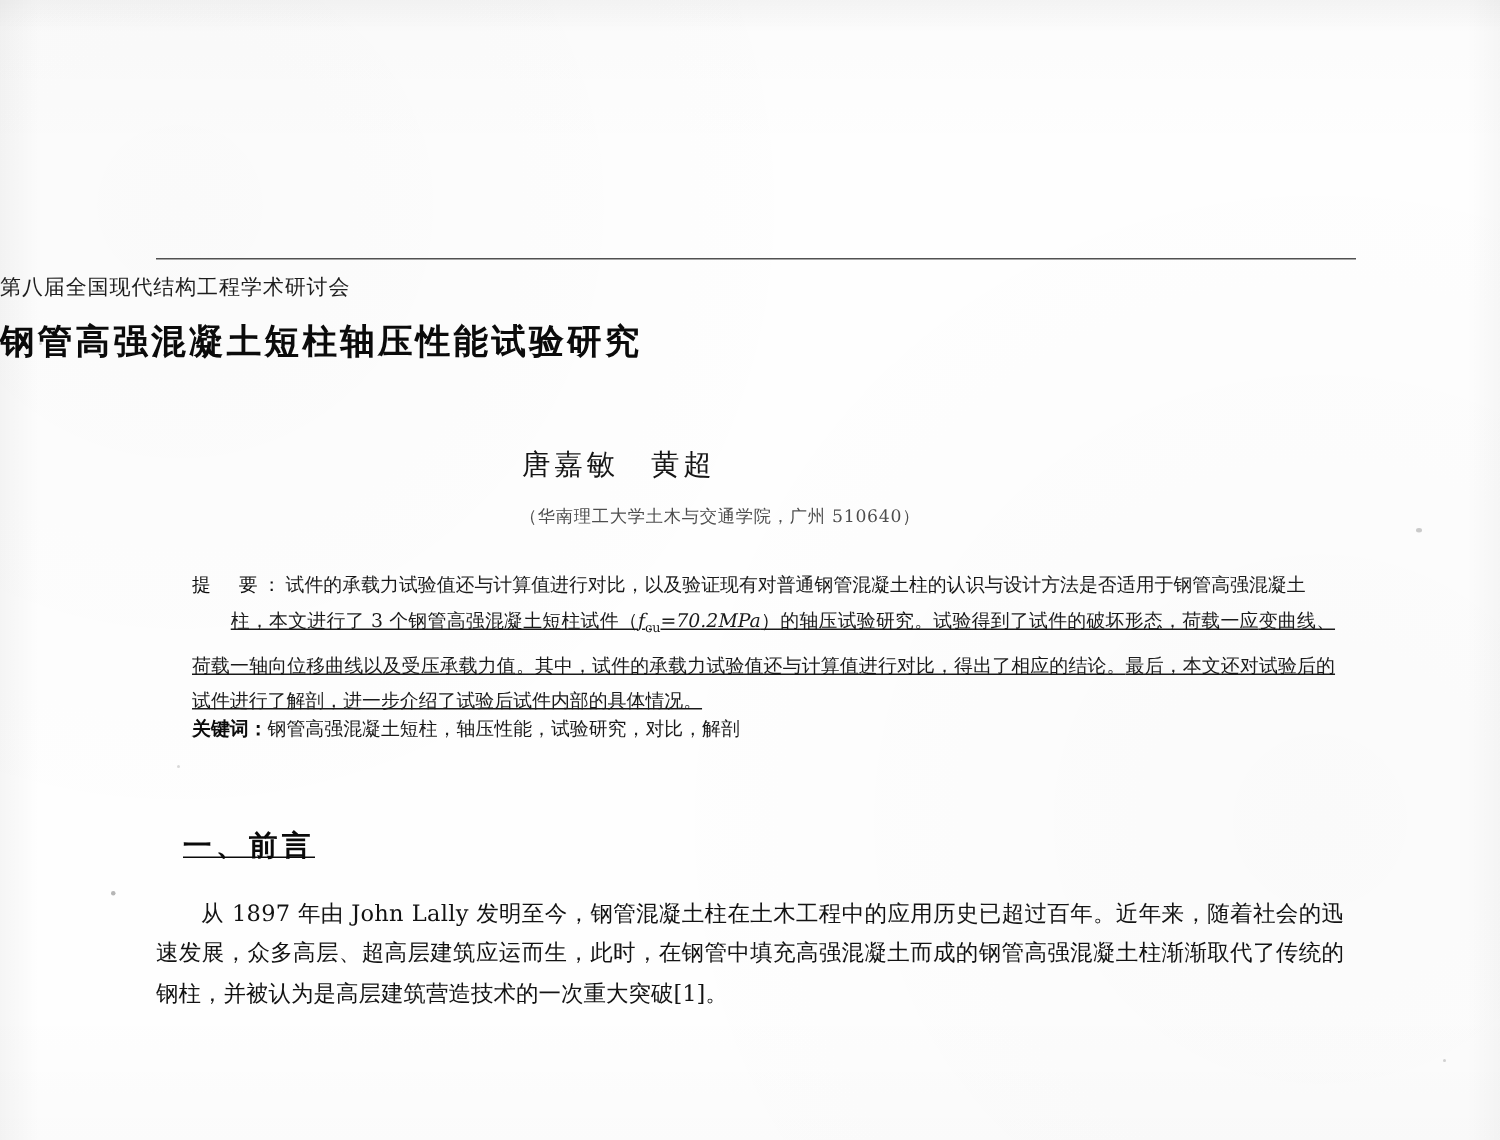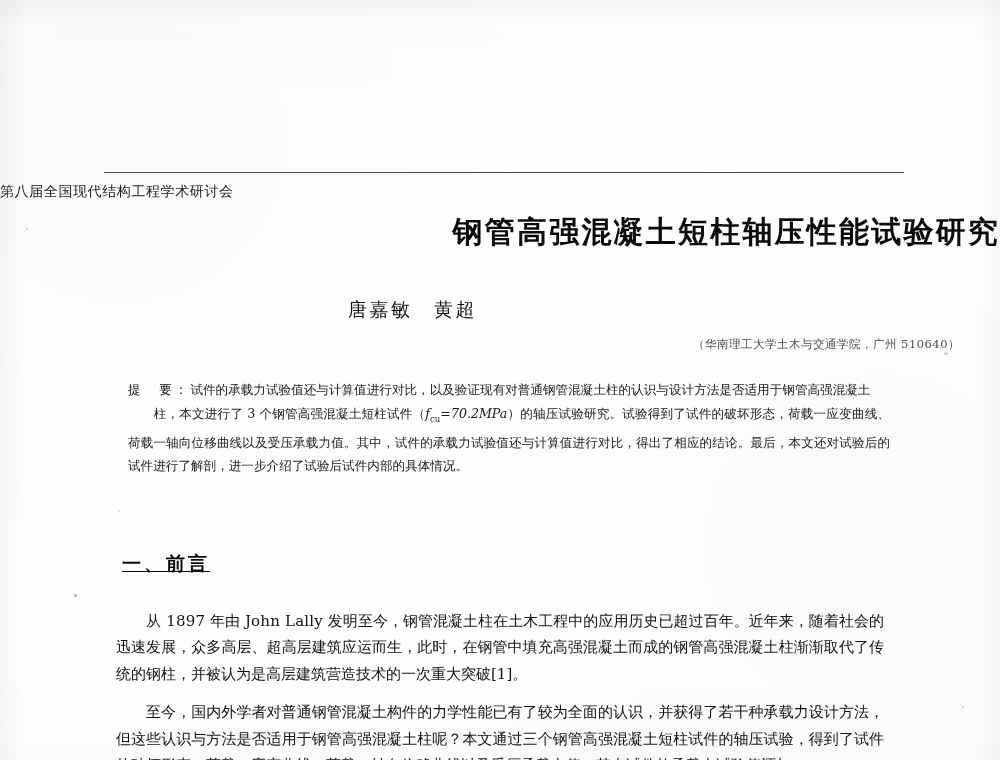--- a/index.html
+++ b/index.html
@@ -59,24 +59,24 @@
     background: #2b2b2b;
     opacity: 0.82;
   }
 
   
   .title {
     position: absolute;
     left: 0;
     top: 212px;
     width: 1000px;
-    text-align: right;
+    text-align: left;
     font-family: "DejaVu Sans", "Liberation Sans", sans-serif;
     font-weight: bold;
-    font-size: 30px;
+    font-size: 23px;
     letter-spacing: 2.2px;
     color: #0b0b0b;
     filter: blur(0.14px);
   }
   .authors {
     position: absolute;
     left: 0;
     top: 297px;
     width: 825px;
     text-align: center;
@@ -84,21 +84,21 @@
     font-size: 19px;
     letter-spacing: 2.5px;
     color: #151515;
     filter: blur(0.2px);
   }
   .affil {
     position: absolute;
     left: 0;
     top: 337px;
     width: 960px;
-    text-align: right;
+    text-align: center;
     font-size: 11.5px;
     letter-spacing: 0.5px;
     color: #3a3a3a;
     filter: blur(0.42px);
     opacity: 0.9;
   }
 
   
   .abstract {
     position: absolute;
@@ -114,21 +114,21 @@
     font-family: "DejaVu Sans", "Liberation Sans", sans-serif;
     font-weight: normal;
     letter-spacing: 3px;
     color: #0c0c0c;
   }
   .abstract p {
     margin: 0;
     text-align: justify;
     text-justify: inter-ideograph;
   }
-  .abstract .indent { text-indent: 2.05em; }
+  .abstract .indent { text-indent: 2.05em; text-decoration: underline; }
   .kw {
     position: absolute;
     left: 128px;
     top: 474px;
     width: 762px;
     font-size: 12.6px;
     line-height: 23.6px;
     color: #1a1a1a;
     filter: blur(0.28px);
   }
@@ -165,21 +165,21 @@
     position: absolute;
     left: 104px;
     top: 596px;
     width: 792px;
     font-size: 15px;
     line-height: 26.4px;
     color: #131313;
     filter: blur(0.22px);
   }
   .body p {
-    margin: 12px;
+    margin: 0;
     text-indent: 2em;
     text-align: justify;
     text-justify: inter-ideograph;
   }
   .lat {
     font-family: "DejaVu Serif", "Liberation Serif", serif;
     letter-spacing: 0.2px;
   }
 
   
@@ -222,26 +222,28 @@
 
     <div class="title">钢管高强混凝土短柱轴压性能试验研究</div>
     <div class="authors">唐嘉敏　黄超</div>
     <div class="affil">（华南理工大学土木与交通学院，广州 510640）</div>
 
     <div class="abstract">
       <p><span class="lbl">提　要：</span><span>试件的承载力试验值还与计算值进行对比，以及验证现有对普通钢管混凝土柱的认识与设计方法是否适用于钢管高强混凝土</span></p>
       <p class="indent"><span>柱，本文进行了 3 个钢管高强混凝土短柱试件（</span><span class="formula"><span>f</span><sub>cu</sub><span>=70.2MPa</span></span><span>）的轴压试验研究。试验得到了试件的破坏形态，荷载一应</span><span>变曲线、荷载一轴向位移曲线以及受压承载力值。其中，试件的承载力试验值还与计算值进行对比，得出了相应的结论。</span><span>最后，本文还对试验后的试件进行了解剖，进一步介绍了试验后试件内部的具体情况。</span></p>
     </div>
 
+    <div class="kw">
+      <span class="lbl">关键词：</span><span>钢管高强混凝土短柱，轴压性能，试验研究，对比，解剖</span>
+    </div>
 
     <div class="sec-head">一、前言</div>
 
     <div class="body">
       <p><span class="lat">从 </span><span class="lat">1897</span><span> 年由 </span><span class="lat">John Lally</span><span> 发明至今，钢管混凝土柱在土木工程中的应用历史已超过百年。近年来，随着社会的迅速发展，众多高层、超高层建筑应运而生，此时，在钢管中填充高强混凝土而成的钢管高强混凝土柱渐渐取代了传统的钢柱，并被认为是高层建筑营造技术的一次重大突破[1]。</span></p>
-      <p>至今，国内外学者对普通钢管混凝土构件的力学性能已有了较为全面的认识，并获得了若干种承载力设计方法，但这些认识与方法是否适用于钢管高强混凝土柱呢？本文通过三个钢管高强混凝土短柱试件的轴压试验，得到了试件的破坏形态，荷载一应变曲线、荷载一轴向位移曲线以及受压承载力值。其中试件的承载力试验值还与</p>
     </div>
 
     <div class="speck" style="left:74px;  top:594px; width:3px;  height:3px;"></div>
     <div class="speck" style="left:944px; top:352px; width:4px;  height:3px; opacity:.35;"></div>
     <div class="speck" style="left:26px;  top:228px; width:2px;  height:2px; opacity:.3;"></div>
     <div class="speck" style="left:962px; top:706px; width:2px;  height:2px; opacity:.3;"></div>
     <div class="speck" style="left:118px; top:510px; width:2px;  height:2px; opacity:.25;"></div>
   </div>
 </div>
 

